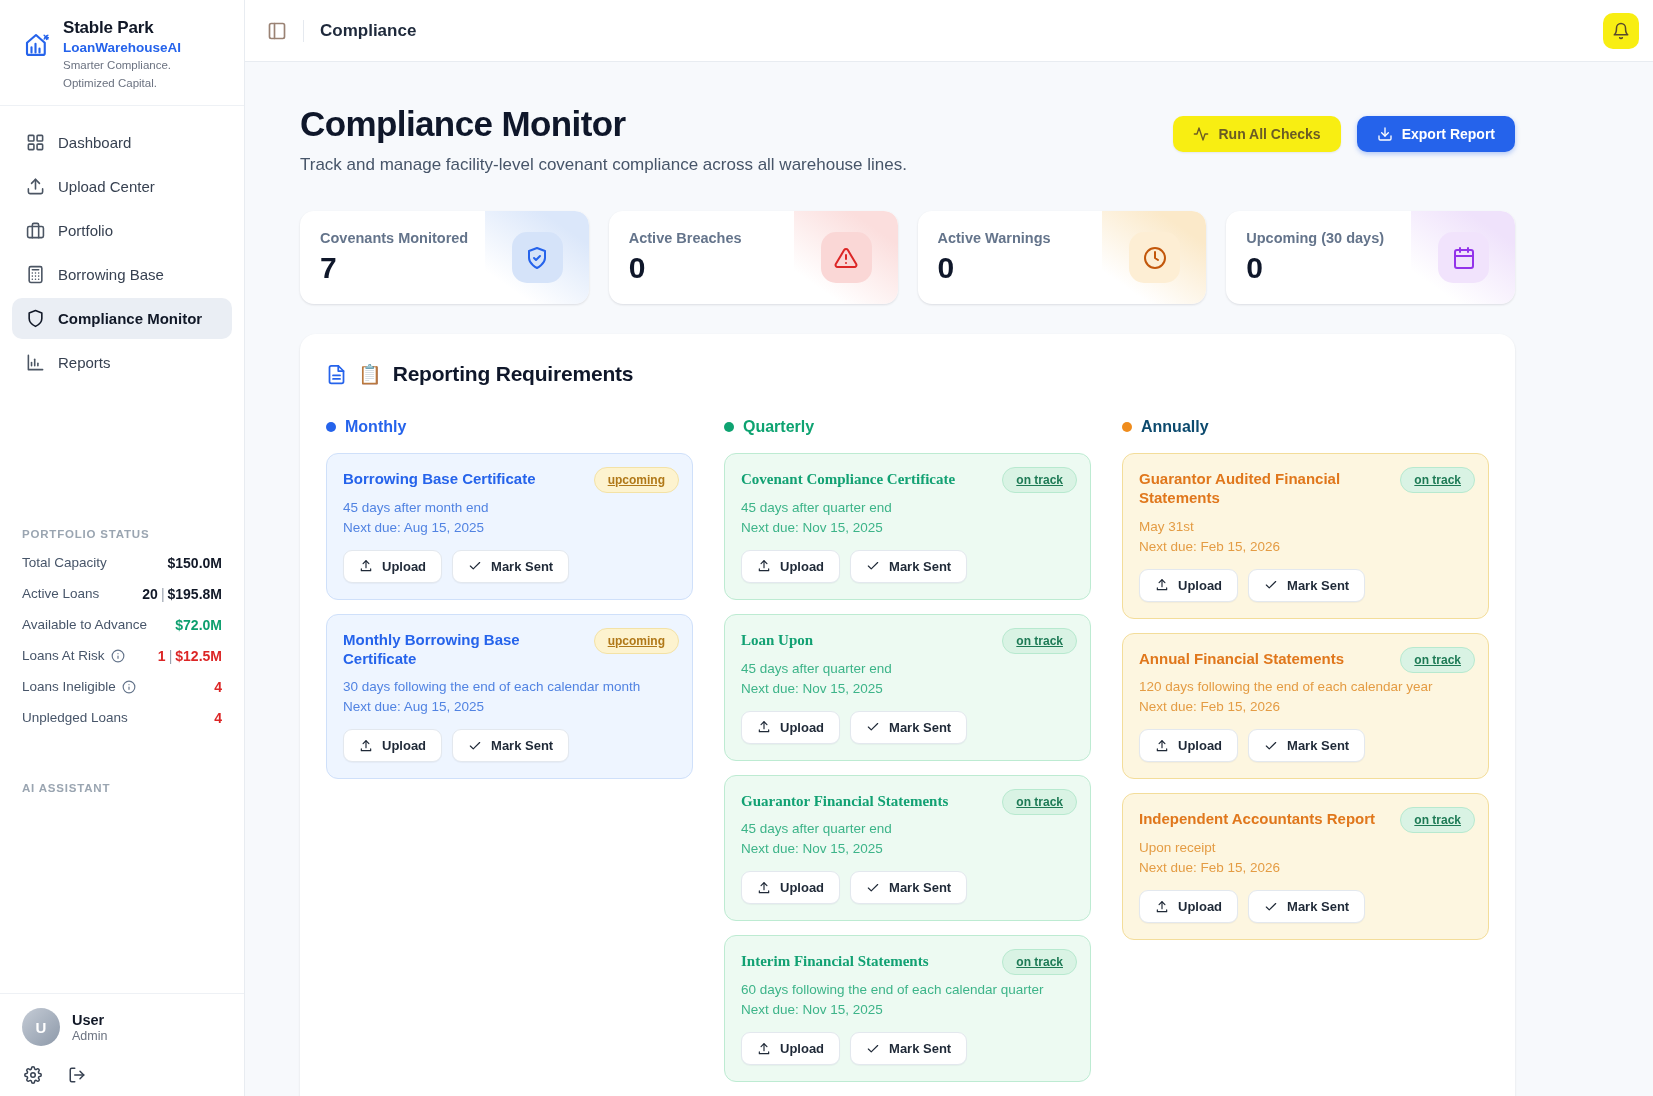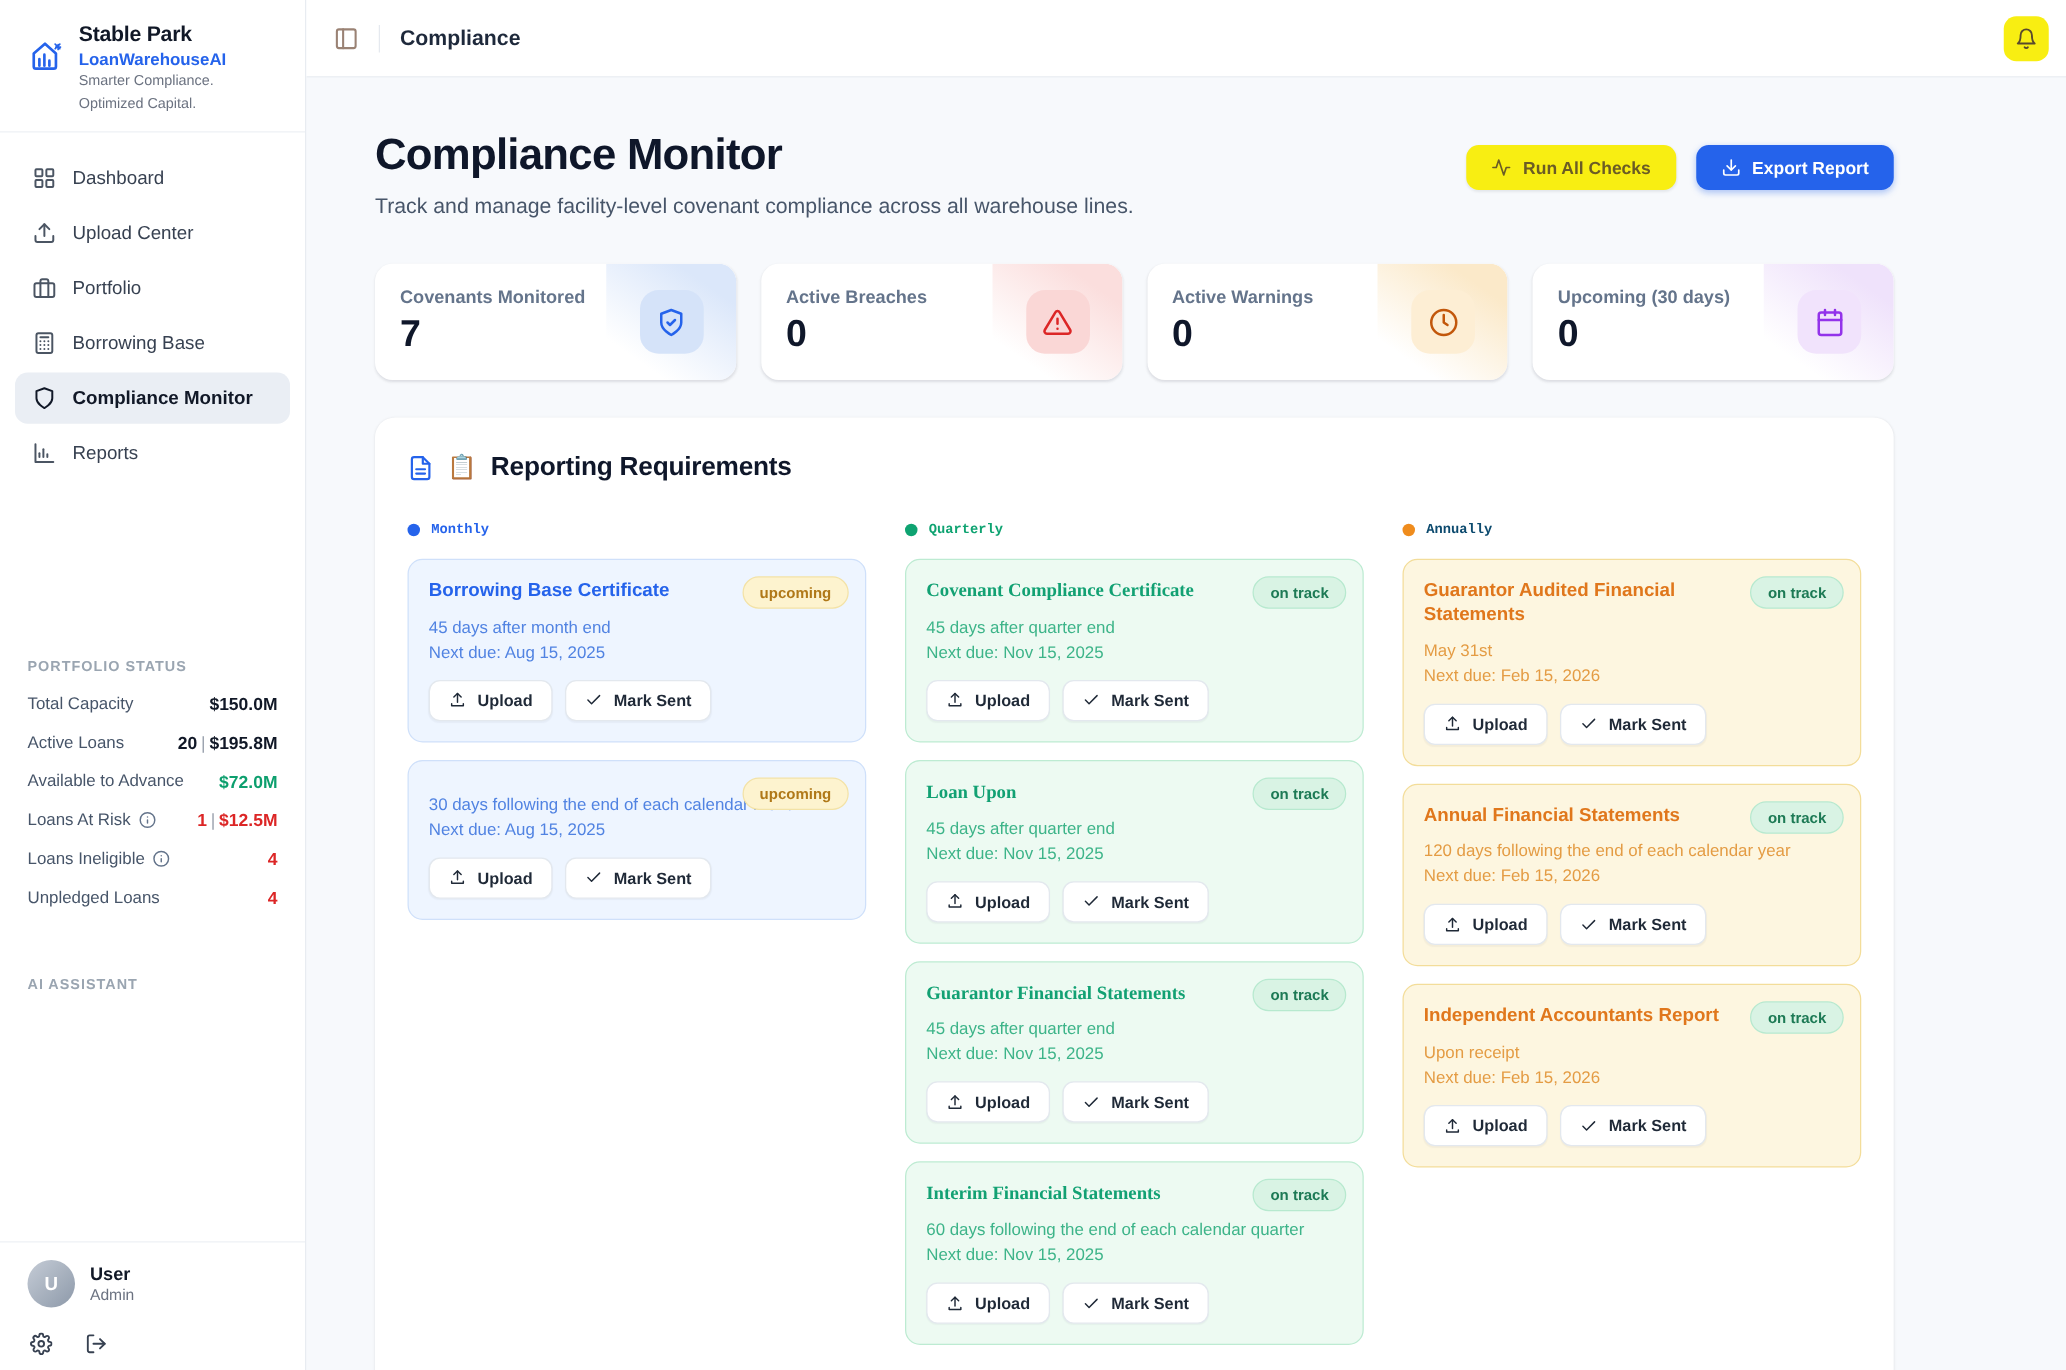--- a/index.html
+++ b/index.html
@@ -97,33 +97,33 @@
   .icon-box.i-purple { background:#f1e3fc; }
 
   .big-card { margin-top:30px; width:1215px; background:#ffffff; border-radius:16px 16px 0 0;
               box-shadow:0 1px 2px rgba(16,24,40,.06),0 1px 3px rgba(16,24,40,.06);
               padding:28px 26px 26px 26px; }
   .rep-head { display:flex; align-items:center; gap:11px; }
   .rep-title { font-size:21px; font-weight:800; color:#0f172a; letter-spacing:-0.2px; }
   .clip-emoji { font-size:19px; }
 
   .columns { display:grid; grid-template-columns:repeat(3,1fr); gap:31px; margin-top:32px; }
-  .col-head { display:flex; align-items:center; gap:9px; font-size:11px; font-weight:700;font-family:Liberation Mono, monospace; }
+  .col-head { display:flex; align-items:center; gap:9px; font-size:16px; font-weight:700; }
   .dot { width:10px; height:10px; border-radius:50%; }
   .col-blue  .col-head { color:#2563eb; }  .col-blue  .dot { background:#2563eb; }
   .col-green .col-head { color:#0ea371; }  .col-green .dot { background:#0ea371; }
   .col-amber .col-head { color:#0c4a6e; }  .col-amber .dot { background:#ef8c1d; }
   .cards { display:flex; flex-direction:column; gap:14px; margin-top:17px; }
 
   .rcard { position:relative; border-radius:12px; border:1px solid; padding:16px; }
   .rcard .rtitle { font-size:15px; font-weight:700; padding-right:92px; line-height:1.25; }
   .rcard .rline1 { margin-top:11px; font-size:13.5px; }
   .rcard .rline2 { margin-top:5px; font-size:13.5px; }
   .badge { position:absolute; top:13px; right:13px; font-size:12px; font-weight:700;
-           padding:5px 13px; border-radius:999px; border:1px solid; white-space:nowrap; }
+           padding:5px 13px; border-radius:999px; border:1px solid; white-space:nowrap;text-decoration:underline; }
   .badge-upcoming { background:#fdf3cf; border-color:#f3e2a6; color:#b07818; }
   .badge-ontrack  { background:#d9f3e4; border-color:#b7e9cf; color:#1d7a55; }
 
   .rcard-blue  { background:#eef5ff; border-color:#cfe0fa; }
   .rcard-blue  .rtitle { color:#2563eb; }
   .rcard-blue  .rline1,.rcard-blue .rline2 { color:#5183e2; }
   .rcard-green { background:#edfaf2; border-color:#bdebd2; }
   .rcard-green .rtitle { color:#12a173;font-family:Liberation Serif, serif; }
   .rcard-green .rline1,.rcard-green .rline2 { color:#3db489; }
   .rcard-amber { background:#fdf6e0; border-color:#f3dd9a; }
@@ -406,20 +406,21 @@
                       </button>
                     <button class="mini-btn">
                         <svg class="ic" width="14" height="14" viewBox="0 0 24 24" stroke="#1f2937">
                           <polyline points="20 6 9 17 4 12"></polyline>
                         </svg>
                         <span>Mark Sent</span>
                       </button>
                   </div>
                 </div>
                 <div class="rcard rcard-blue">
+                  <div class="rtitle">Monthly Borrowing Base Certificate</div>
                   <span class="badge badge-upcoming">upcoming</span>
                   <div class="rline1">30 days following the end of each calendar month</div>
                   <div class="rline2">Next due: Aug 15, 2025</div>
                   <div class="btn-row">
                     <button class="mini-btn">
                         <svg class="ic" width="14" height="14" viewBox="0 0 24 24" stroke="#1f2937">
                           <path d="M4 17v3h16v-3"></path>
                           <polyline points="17 8 12 3 7 8"></polyline>
                           <line x1="12" y1="3" x2="12" y2="15"></line>
                         </svg>

